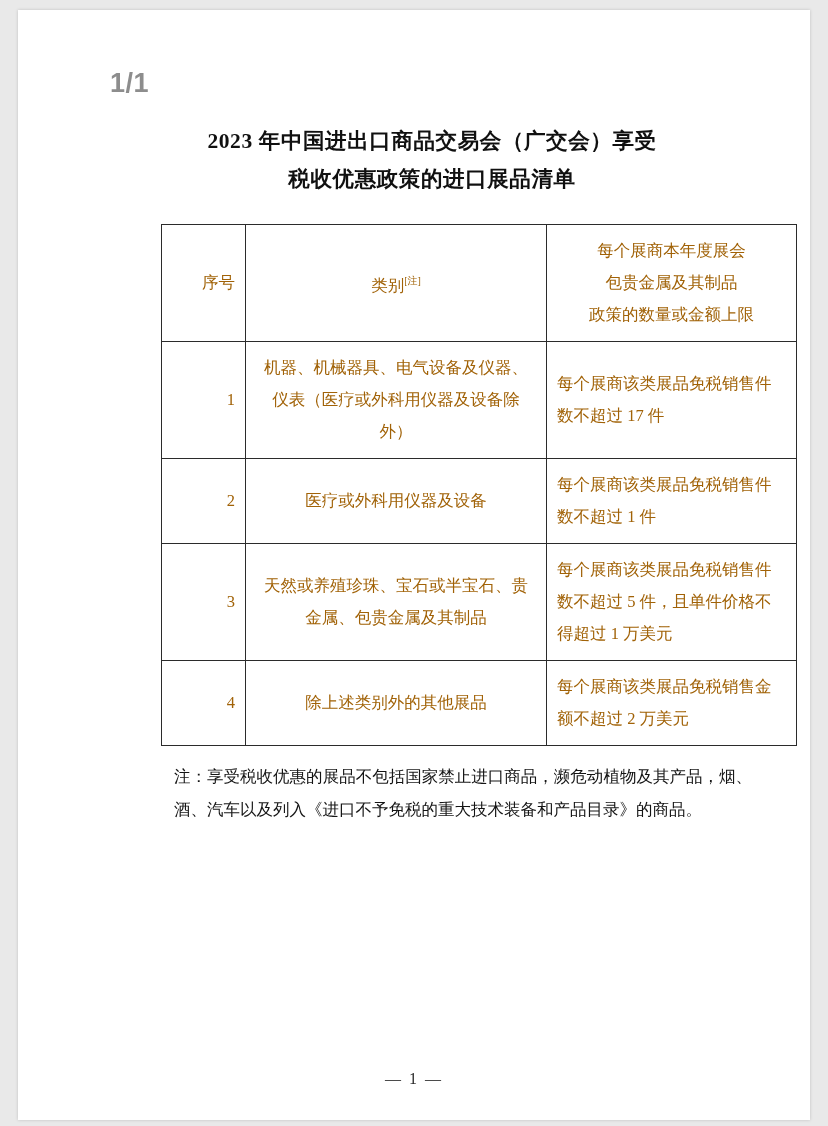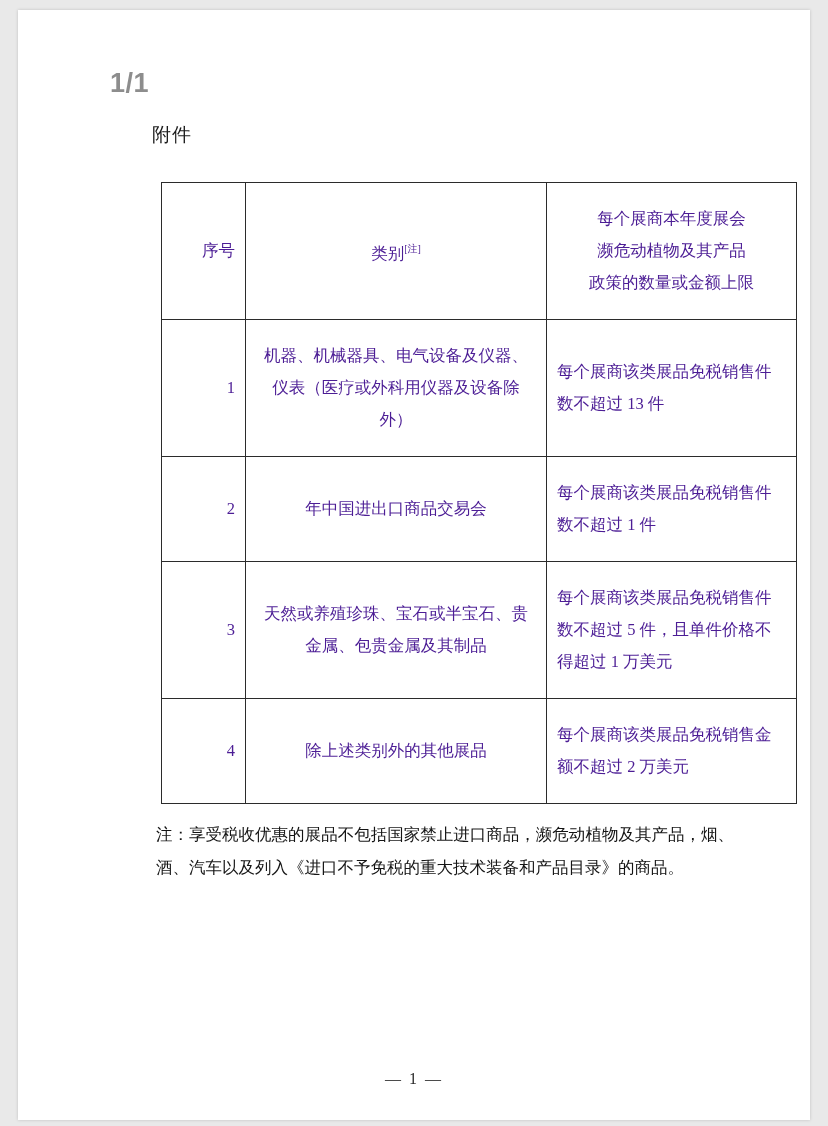--- a/index.html
+++ b/index.html
@@ -62,25 +62,25 @@
   }
   table.exhibit-table {
     border-collapse: collapse;
     width: 572px;
     margin-left: 29px;
     table-layout: fixed;
   }
   table.exhibit-table td,
   table.exhibit-table th {
     border: 1px solid #2b2b2b;
-    padding: 20px 10px;
+    padding: 10px 10px;
     vertical-align: middle;
     font-size: 16.5px;
     line-height: 32px;
-    color: #4c1d95;
+    color: #a16207;
     font-weight: normal;
   }
   .col-no { width: 63px; text-align: right; }
   .col-cat { width: 280px; }
   .col-limit { width: 229px; }
 
   thead td {
     text-align: center;
     font-weight: 700;
     font-size: 17.5px;
@@ -99,21 +99,21 @@
   tbody .col-cat {
     font-size: 16px;
     line-height: 33px;
     text-align: center;
   }
   tbody .col-limit {
     font-size: 16px;
     line-height: 33px;
   }
   .note {
-    margin: 14px 0 0 24px;
+    margin: 14px 0 0 42px;
     width: 578px;
     font-size: 16.5px;
     line-height: 33px;
     color: #141414;
     text-align: justify;
   }
   .footer-page {
     position: absolute;
     left: 0;
     right: 0;
@@ -128,46 +128,49 @@
 <body>
 
 <div class="page-wrap">
 
   <div class="page">
 
     <div class="page-number-overlay">1/1</div>
 
     <div class="content">
 
-      <div class="attachment-label">附件</div>
 
+      <div class="doc-title">
+        <div>2023 年中国进出口商品交易会（广交会）享受</div>
+        <div>税收优惠政策的进口展品清单</div>
+      </div>
 
       <table class="exhibit-table">
         <thead>
           <tr>
             <td class="col-no">序号</td>
             <td class="col-cat">
               <span>类别</span><span class="sup">[注]</span>
             </td>
             <td class="col-limit">
               <div>每个展商本年度展会</div>
-              <div>濒危动植物及其产品</div>
+              <div>包贵金属及其制品</div>
               <div>政策的数量或金额上限</div>
             </td>
           </tr>
         </thead>
         <tbody>
           <tr>
             <td class="col-no">1</td>
             <td class="col-cat">机器、机械器具、电气设备及仪器、仪表（医疗或外科用仪器及设备除外）</td>
-            <td class="col-limit">每个展商该类展品免税销售件数不超过 13 件</td>
+            <td class="col-limit">每个展商该类展品免税销售件数不超过 17 件</td>
           </tr>
           <tr>
             <td class="col-no">2</td>
-            <td class="col-cat">年中国进出口商品交易会</td>
+            <td class="col-cat">医疗或外科用仪器及设备</td>
             <td class="col-limit">每个展商该类展品免税销售件数不超过 1 件</td>
           </tr>
           <tr>
             <td class="col-no">3</td>
             <td class="col-cat">天然或养殖珍珠、宝石或半宝石、贵金属、包贵金属及其制品</td>
             <td class="col-limit">每个展商该类展品免税销售件数不超过 5 件，且单件价格不得超过 1 万美元</td>
           </tr>
           <tr>
             <td class="col-no">4</td>
             <td class="col-cat">除上述类别外的其他展品</td>

